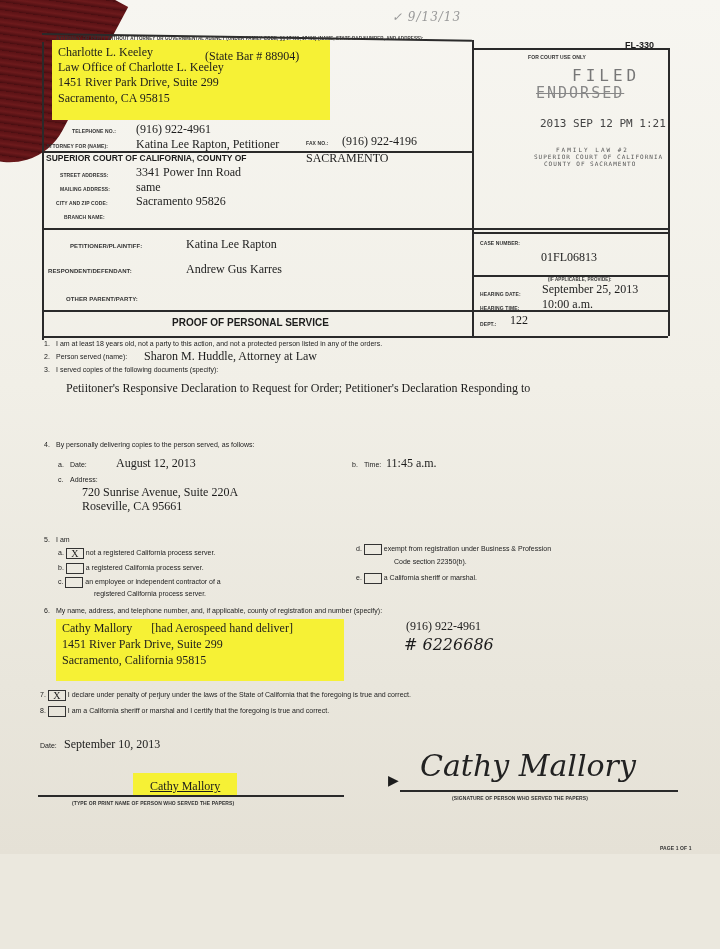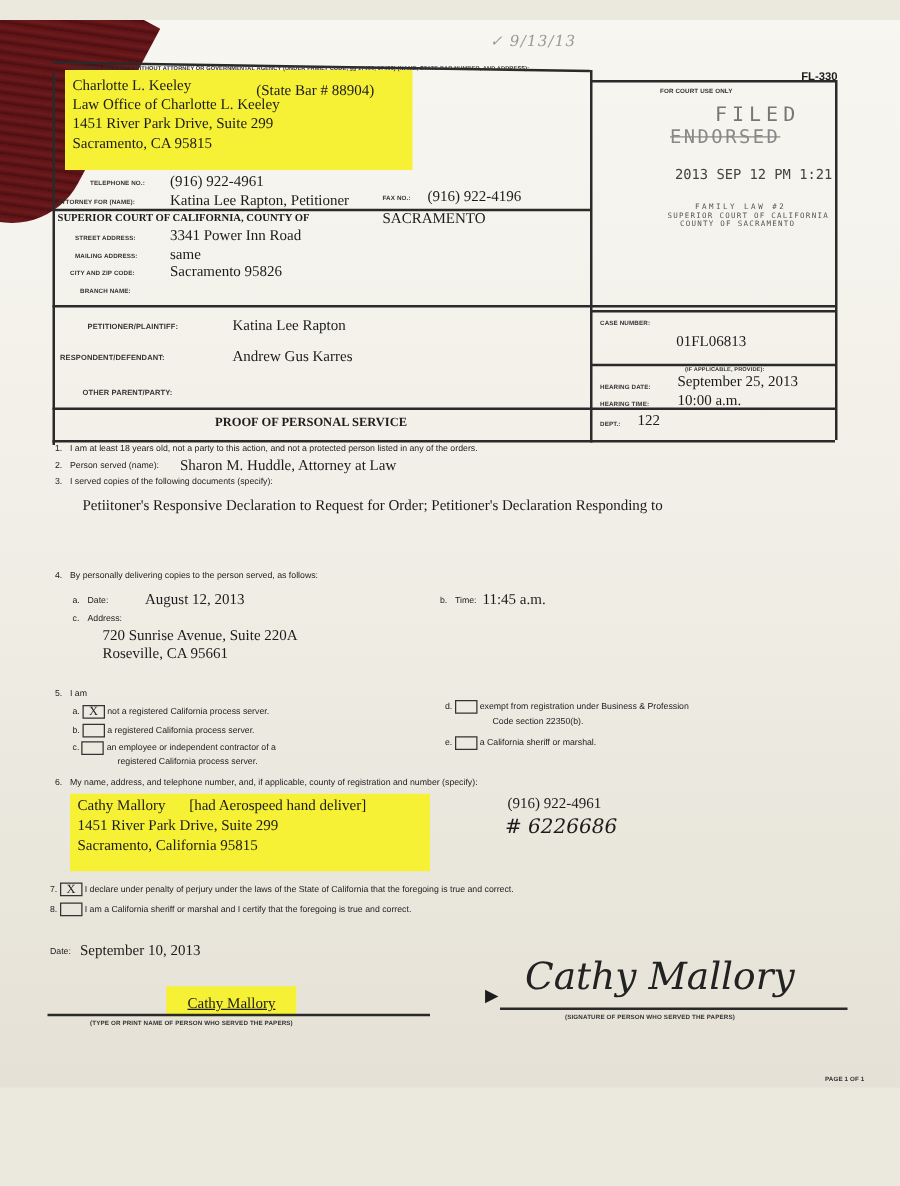--- a/index.html
+++ b/index.html
@@ -4,38 +4,38 @@
 <style>
   * { box-sizing: border-box; margin: 0; padding: 0; }
   html, body { width: 720px; height: 949px; overflow: hidden; }
   body {
     position: relative;
     background: #ebe8de;
     font-family: "Liberation Serif", serif;
     color: #1c1c1c;
   }
   .page {
-    position: absolute; left: 0; top: 16px; width: 720px; height: 854px;
+    position: absolute; left: 0; top: 0; width: 720px; height: 854px;
     background: linear-gradient(180deg, #f7f6f1 0%, #f1efe7 45%, #e9e6dc 80%, #e5e1d6 100%);
     overflow: hidden;
   }
   .fabric {
     position: absolute; left: -60px; top: -40px; width: 150px; height: 200px;
     background: repeating-linear-gradient(160deg, #5a1215 0px, #6d1a1c 4px, #4a0e11 8px);
     transform: rotate(28deg);
     border-radius: 0 0 60px 0;
   }
-  .sans { font-family: Liberation Serif, serif; }
+  .sans { font-family: Liberation Sans, sans-serif; }
   .tiny { font-family: "Liberation Sans", sans-serif; font-size: 5px; font-weight: bold; text-transform: uppercase; letter-spacing: 0.1px; color: #333; }
   .small { font-family: "Liberation Sans", sans-serif; font-size: 7px; color: #222; }
   .abs { position: absolute; }
   .hl { background: #f6f135; }
   .line { position: absolute; background: #2a2a2a; }
   .handnote { position: absolute; left: 392px; top: 10px; font-family: "DejaVu Serif", serif; font-style: italic; font-size: 12px; color: #999; letter-spacing: 1px; }
-  .formno { position: absolute; left: 625px; top: 40px; font-family: "Liberation Sans", sans-serif; font-size: 9px; font-weight: bold; margin-left: 16px; }
+  .formno { position: absolute; left: 625px; top: 40px; font-family: "Liberation Sans", sans-serif; font-size: 9px; font-weight: bold; }
   .field { font-size: 12px; line-height: 13px; }
   .box {
     display: inline-block; width: 18px; height: 11px; border: 1px solid #333; vertical-align: middle;
     text-align: center; font-size: 10px; line-height: 10px; font-family: "Liberation Serif", serif;
   }
   .stamp { position: absolute; color: #555; font-family: "DejaVu Sans Mono", monospace; }
   .sig { position: absolute; font-family: "DejaVu Serif", serif; font-style: italic; color: #222; }
 </style>
 </head>
 <body>

